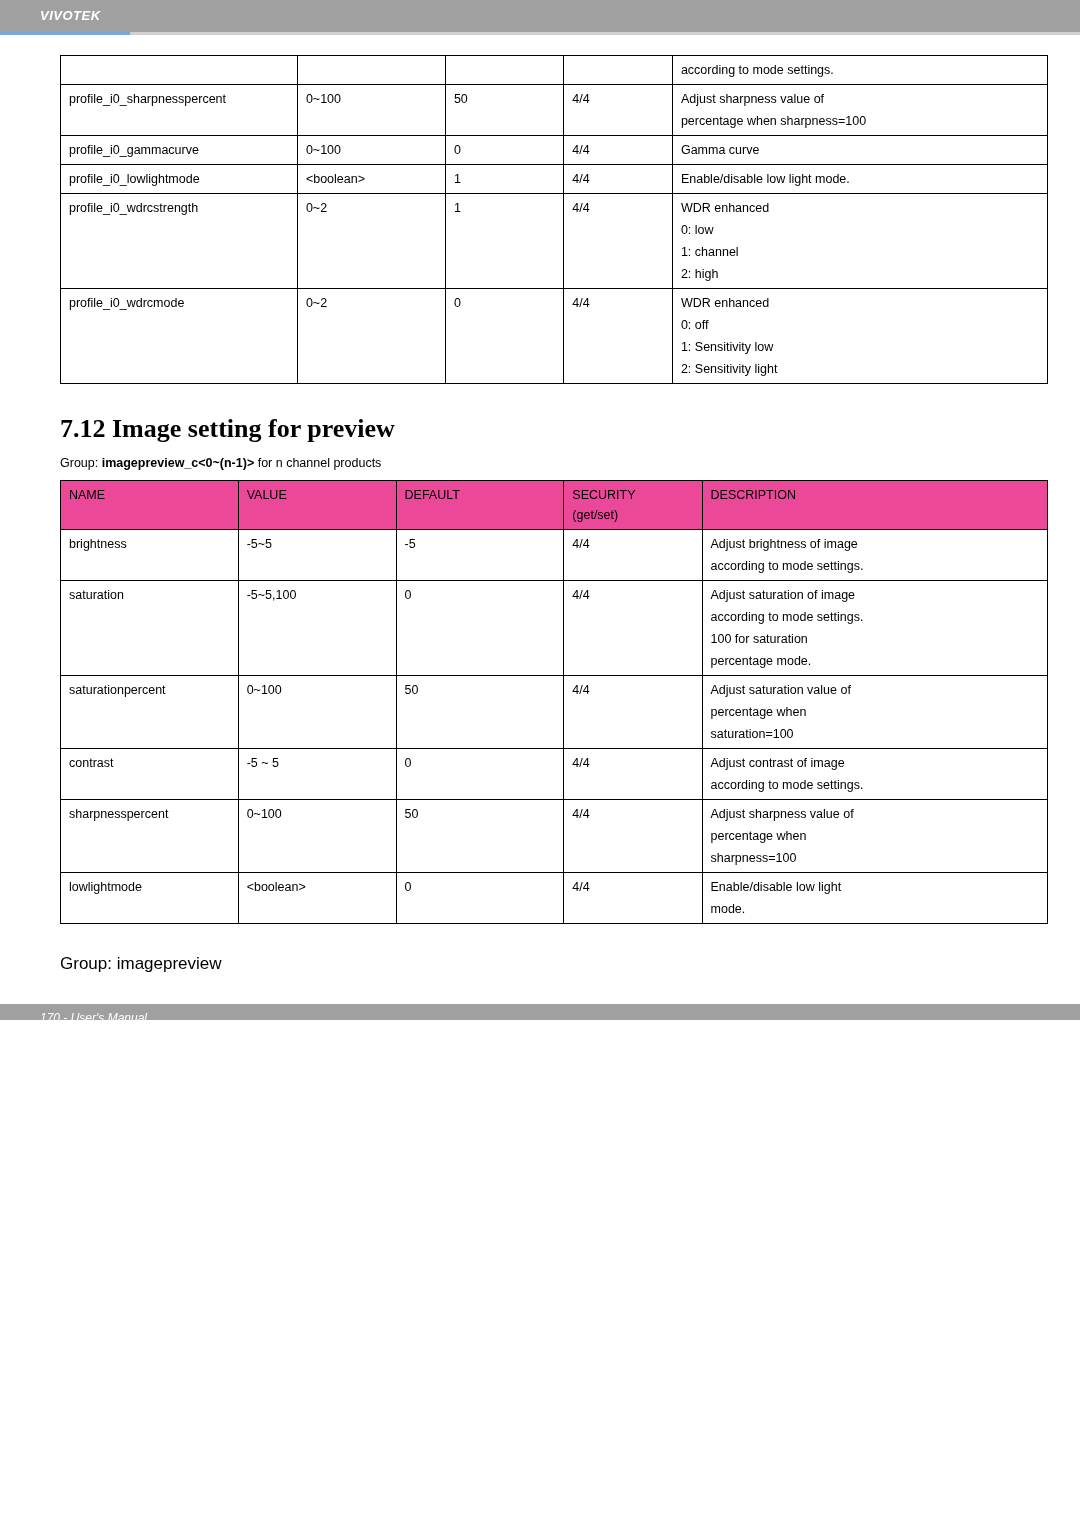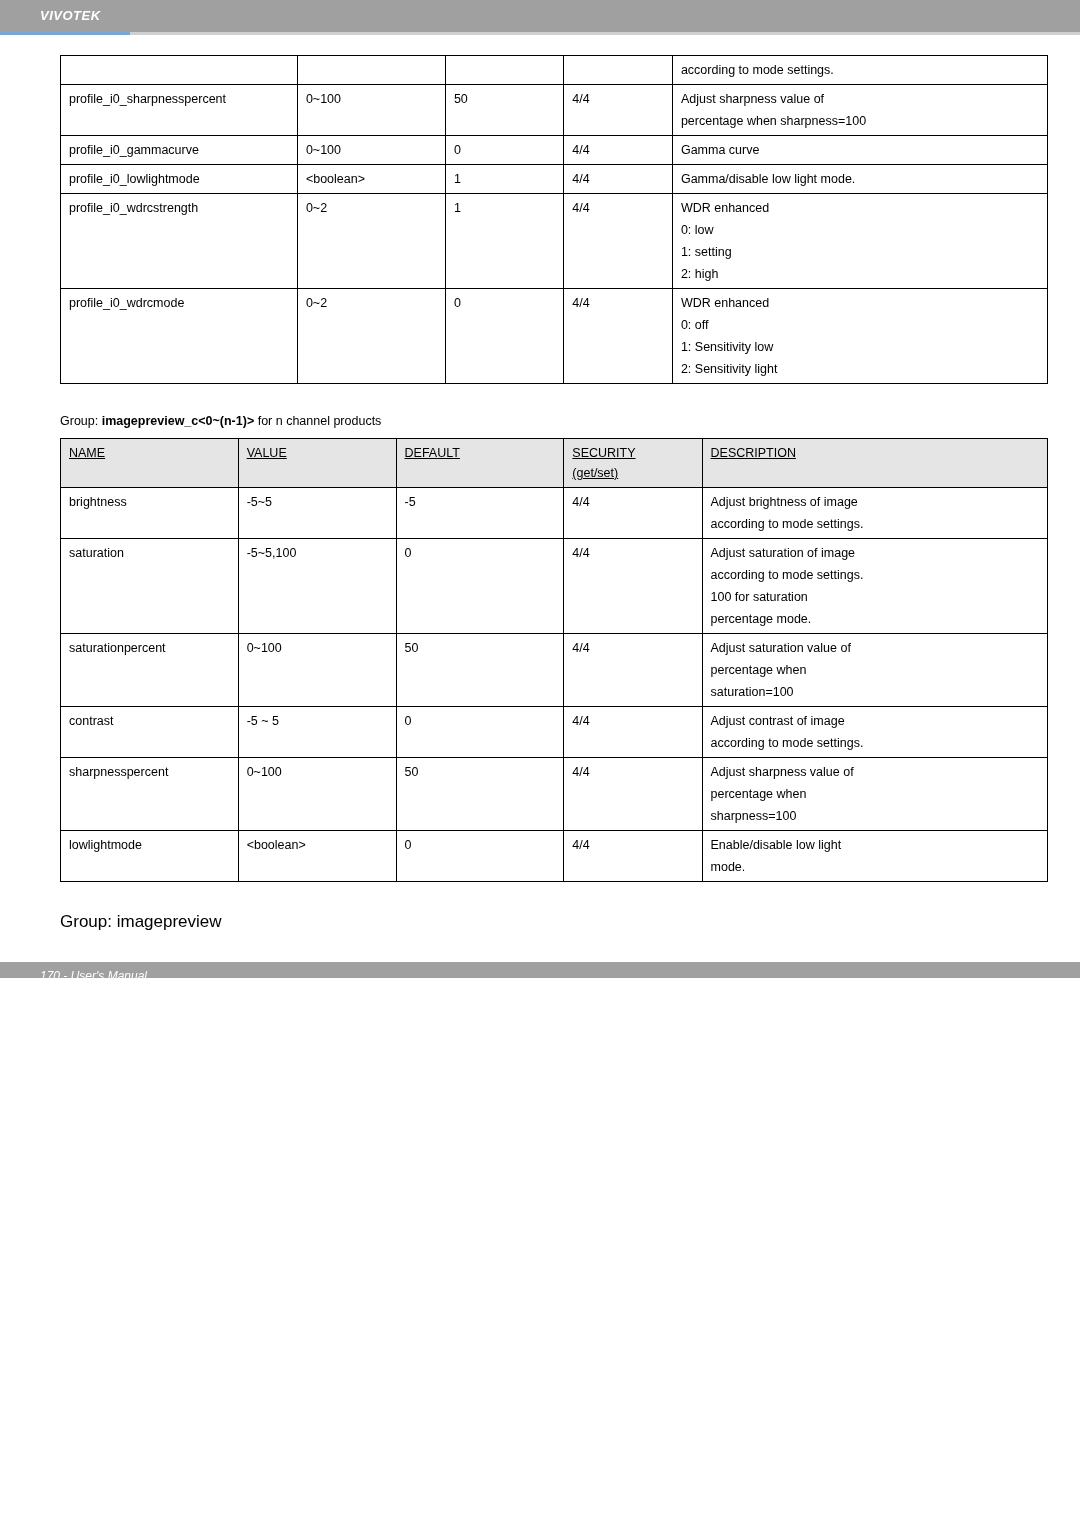--- a/index.html
+++ b/index.html
@@ -33,23 +33,22 @@
     margin-bottom: 30px;
   }
   th, td {
     border: 1px solid #000;
     padding: 7px 8px;
     text-align: left;
     vertical-align: top;
     font-size: 12.5px;
   }
   th {
-    background: #e5e5e5;
+    background: #ec4899;
     font-weight: normal;
-    text-decoration: underline;
   }
   .t1 col.c1 { width: 24%; }
   .t1 col.c2 { width: 15%; }
   .t1 col.c3 { width: 12%; }
   .t1 col.c4 { width: 11%; }
   .t1 col.c5 { width: 38%; }
   .t2 col.c1 { width: 18%; }
   .t2 col.c2 { width: 16%; }
   .t2 col.c3 { width: 17%; }
   .t2 col.c4 { width: 14%; }
@@ -121,49 +120,50 @@
         <td>0~100</td>
         <td>0</td>
         <td>4/4</td>
         <td>Gamma curve</td>
       </tr>
       <tr>
         <td>profile_i0_lowlightmode</td>
         <td>&lt;boolean&gt;</td>
         <td>1</td>
         <td>4/4</td>
-        <td>Gamma/disable low light mode.</td>
+        <td>Enable/disable low light mode.</td>
       </tr>
       <tr>
         <td>profile_i0_wdrcstrength</td>
         <td>0~2</td>
         <td>1</td>
         <td>4/4</td>
         <td class="multi-line">
           <div>WDR enhanced</div>
           <div>0: low</div>
-          <div>1: setting</div>
+          <div>1: channel</div>
           <div>2: high</div>
         </td>
       </tr>
       <tr>
         <td>profile_i0_wdrcmode</td>
         <td>0~2</td>
         <td>0</td>
         <td>4/4</td>
         <td class="multi-line">
           <div>WDR enhanced</div>
           <div>0: off</div>
           <div>1: Sensitivity low</div>
           <div>2: Sensitivity light</div>
         </td>
       </tr>
     </tbody>
   </table>
 
+  <h2 class="section-title">7.12 Image setting for preview</h2>
 
   <p class="group-line">
     <span>Group: </span><span class="bold">imagepreview_c&lt;0~(n-1)&gt;</span><span> for n channel products</span>
   </p>
 
   <table class="t2">
     <colgroup>
         <col class="c1">
         <col class="c2">
         <col class="c3">

